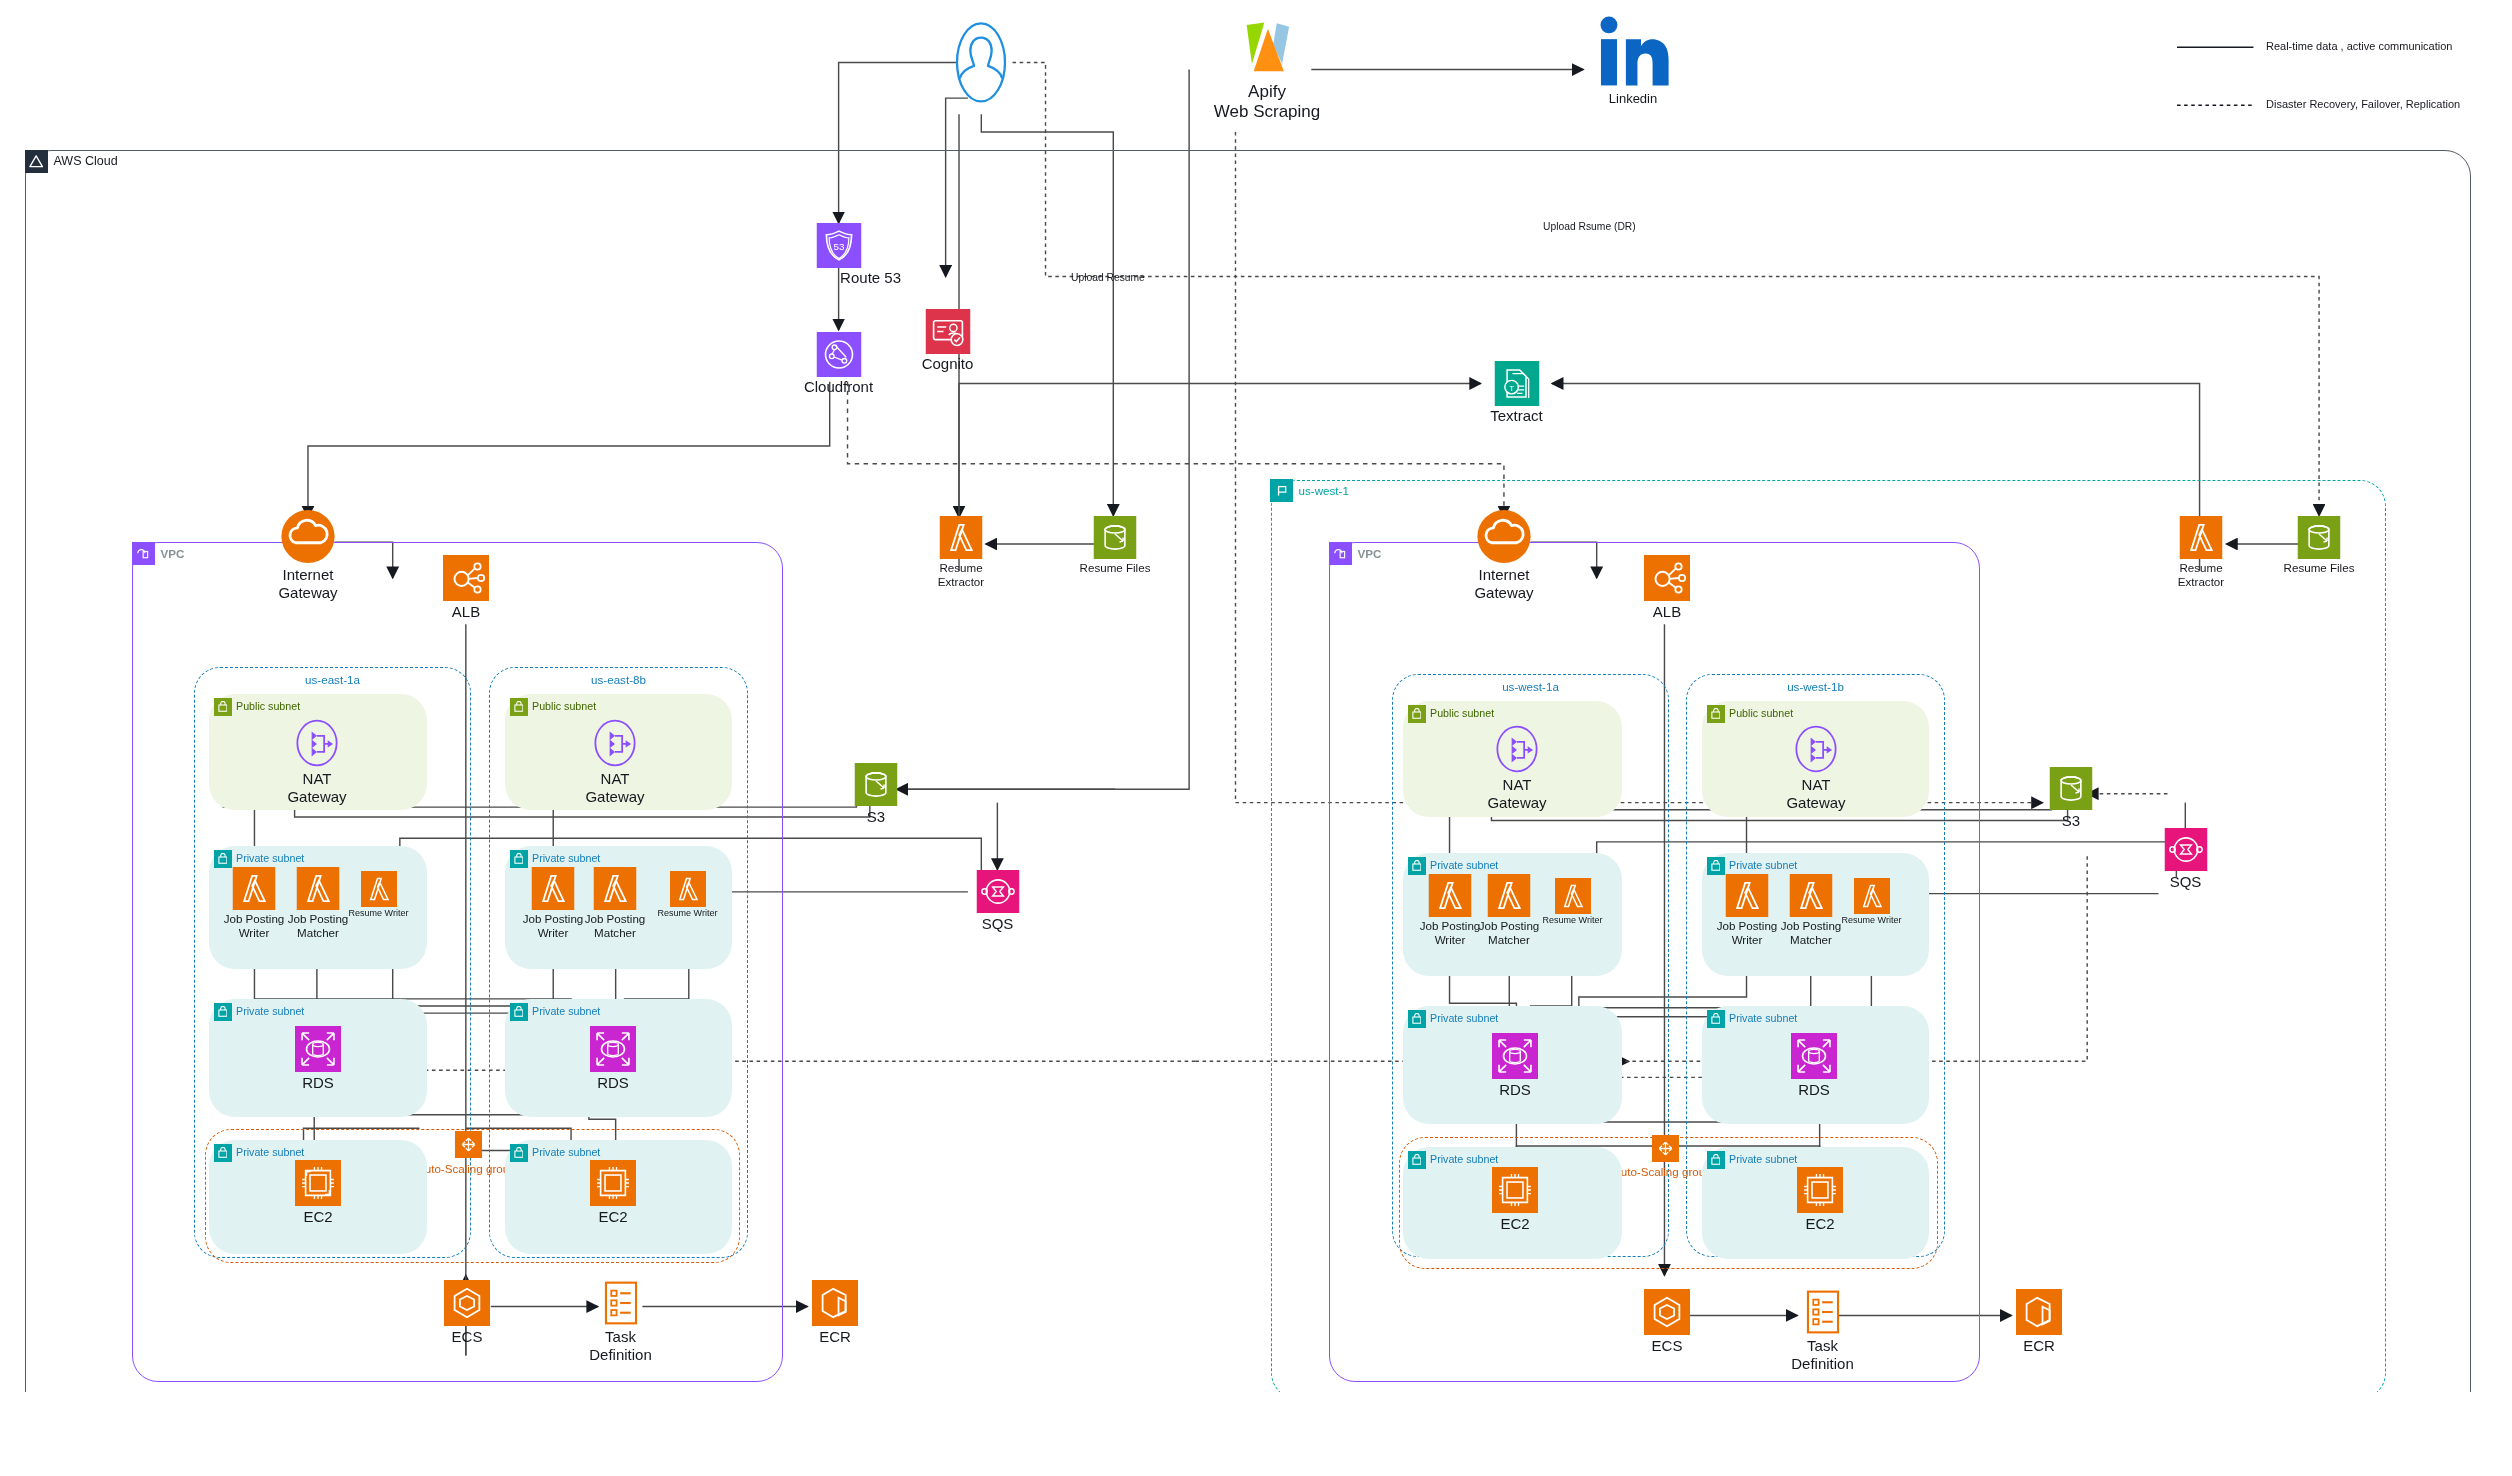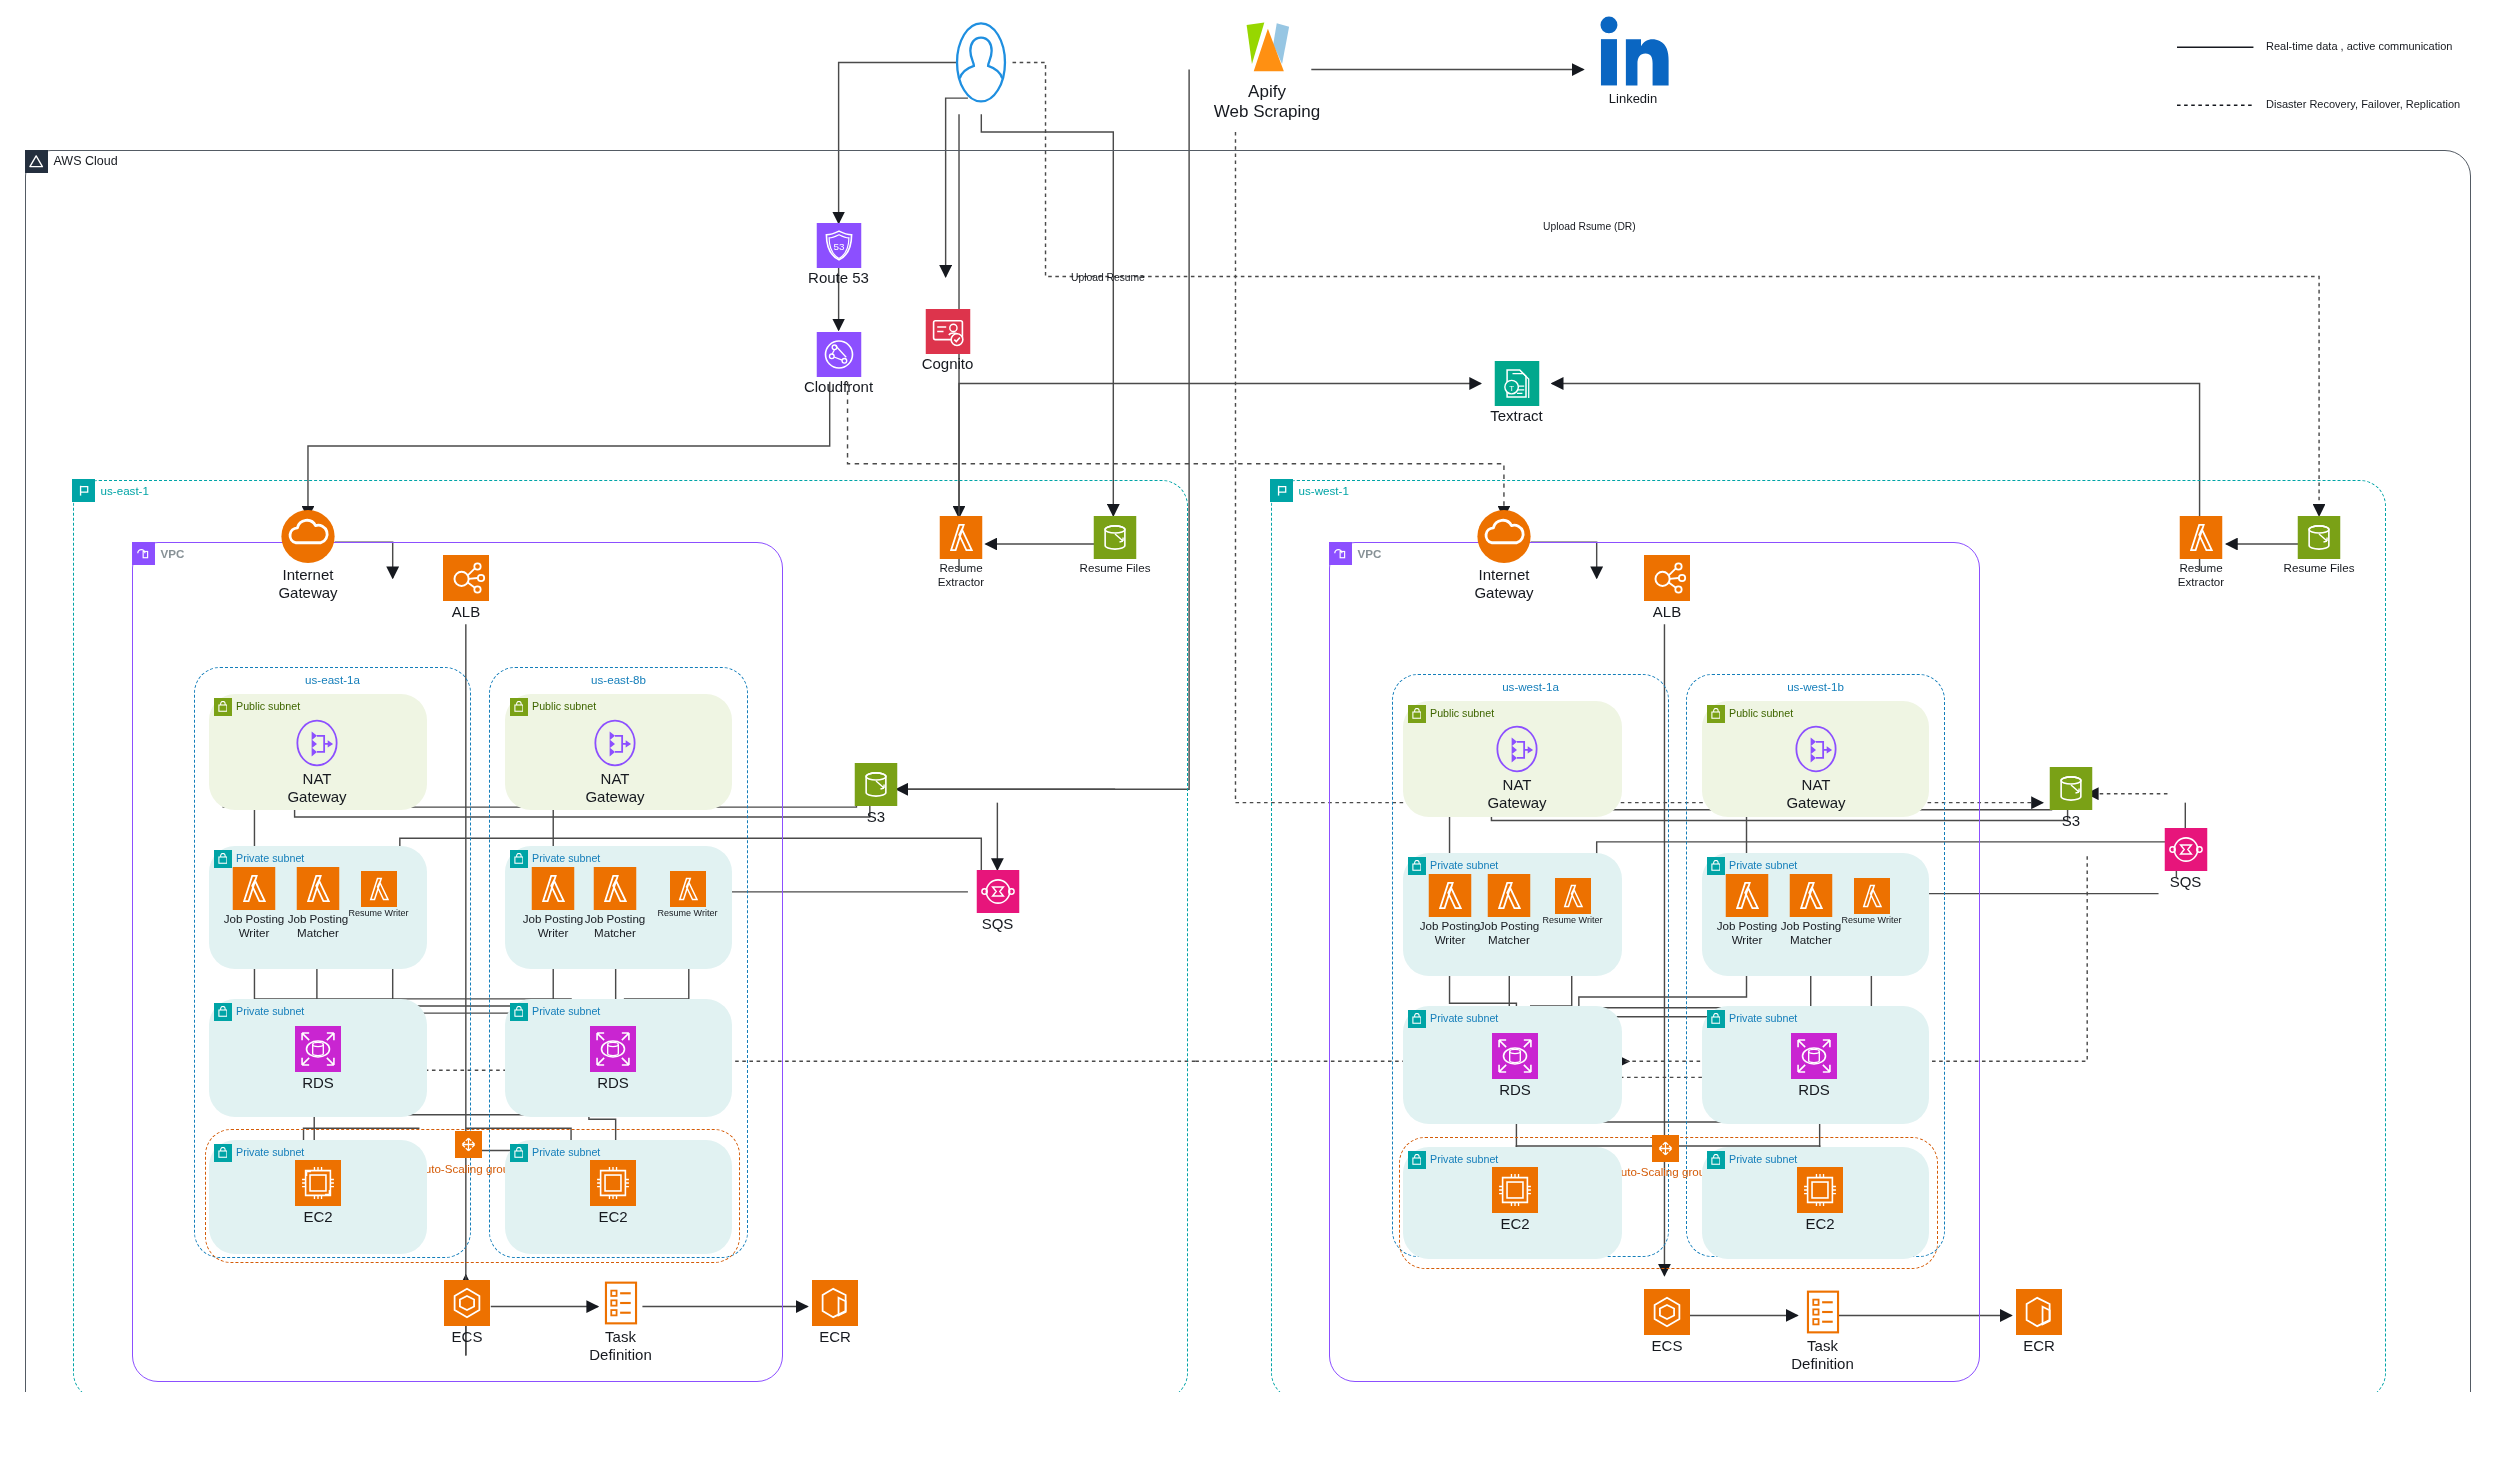--- a/index.html
+++ b/index.html
@@ -229,21 +229,21 @@
 
   <div class="node" style="left:808px;top:223px;width:61px;height:71px;">
     <span class="ico">
       <svg width="45" height="45" viewBox="0 0 50 50">
           <rect width="50" height="50" fill="#8c4fff"></rect>
       <path d="M25 9 C19 12 15 13 11 13 c0 16 6 24 14 28 c8 -4 14 -12 14 -28 c-4 0 -8 -1 -14 -4z" fill="none" stroke="#fff" stroke-width="1.8"></path>
       <path d="M25 13 C20 15.5 17 16.5 14 16.5 c0 13 5 19.5 11 23 c6 -3.5 11 -10 11 -23 c-3 0 -6 -1 -11 -3.5z" fill="none" stroke="#fff" stroke-width="1.3"></path>
       <text x="25" y="30" font-family="Liberation Sans, sans-serif" font-size="11" fill="#fff" text-anchor="middle">53</text>
         </svg>
     </span>
-    <span class="cap" style="top:46px;font-size:15px;width:125px;">Route 53</span>
+    <span class="cap" style="top:46px;font-size:15px;width:125px;text-align:right;">Route 53</span>
   </div>
 
   <div class="node" style="left:917px;top:277px;width:61px;height:71px;margin-top:32px;">
     <span class="ico">
       <svg width="45" height="45" viewBox="0 0 50 50">
           <rect width="50" height="50" fill="#dd344c"></rect>
       <rect x="9" y="13" width="32" height="21" rx="2" fill="none" stroke="#fff" stroke-width="1.8"></rect>
       <line x1="13" y1="20" x2="23" y2="20" stroke="#fff" stroke-width="1.6"></line>
       <line x1="13" y1="25" x2="20" y2="25" stroke="#fff" stroke-width="1.6"></line>
       <circle cx="31" cy="21" r="4" fill="none" stroke="#fff" stroke-width="1.6"></circle>
@@ -281,31 +281,20 @@
       <circle cx="19" cy="29" r="7.5" fill="#01a88d" stroke="#fff" stroke-width="1.6"></circle>
       <text x="19" y="33" font-family="Liberation Sans, sans-serif" font-size="9" fill="#fff" text-anchor="middle">T</text>
         </svg>
     </span>
     <span class="cap" style="top:46px;font-size:15px;width:125px;">Textract</span>
   </div>
 
   <div class="edge-label" style="left:1071px;top:272px;">Upload Resume</div>
   <div class="edge-label" style="left:1543px;top:221px;">Upload Rsume (DR)</div>
 
-  <div class="grp grp-region" style="left:73px;top:480px;width:1115px;height:919px;">
-    <div class="grp-tag" style="top:-1.8px;left:-1.8px;">
-      <span class="tagbox" style="background:#00a4a6;">
-        <svg width="13.4" height="13.4" viewBox="0 0 15 15">
-            <line x1="4" y1="2" x2="4" y2="13" stroke="#fff" stroke-width="1.5"></line>
-            <path d="M4 3 h8 v6 h-8" fill="none" stroke="#fff" stroke-width="1.4"></path>
-          </svg>
-      </span>
-      <span class="tagtext" style="color:#00a4a6;">us-east-1</span>
-    </div>
-  </div>
 
   <div class="grp grp-vpc" style="left:132px;top:542px;width:651px;height:840px;">
     <div class="grp-tag">
       <span class="tagbox" style="background:#8c4fff;">
         <svg width="14.3" height="13.4" viewBox="0 0 16 15">
             <path d="M2 7 a4 4 0 0 1 8 0" fill="none" stroke="#fff" stroke-width="1.4"></path>
             <rect x="8" y="5" width="5" height="7" fill="none" stroke="#fff" stroke-width="1.3"></rect>
           </svg>
       </span>
       <span class="tagtext" style="color:#879196;">VPC</span>

